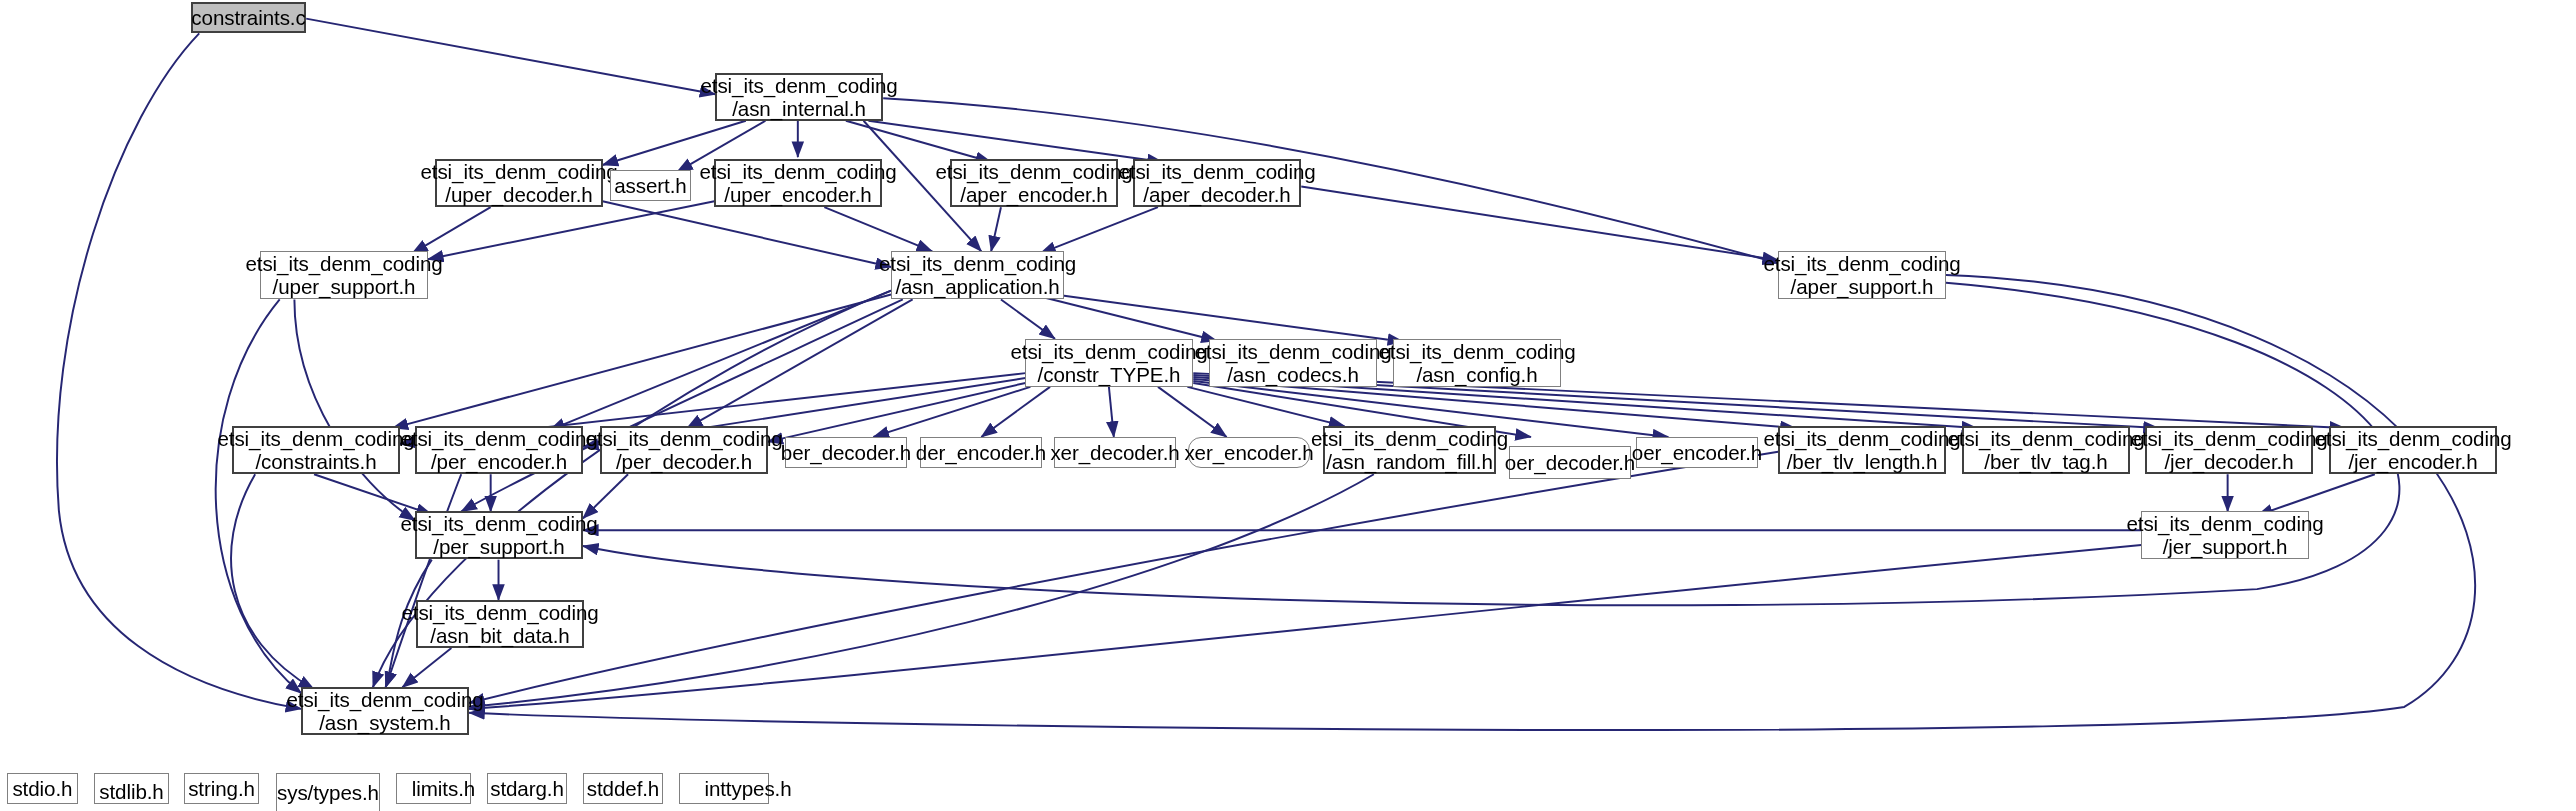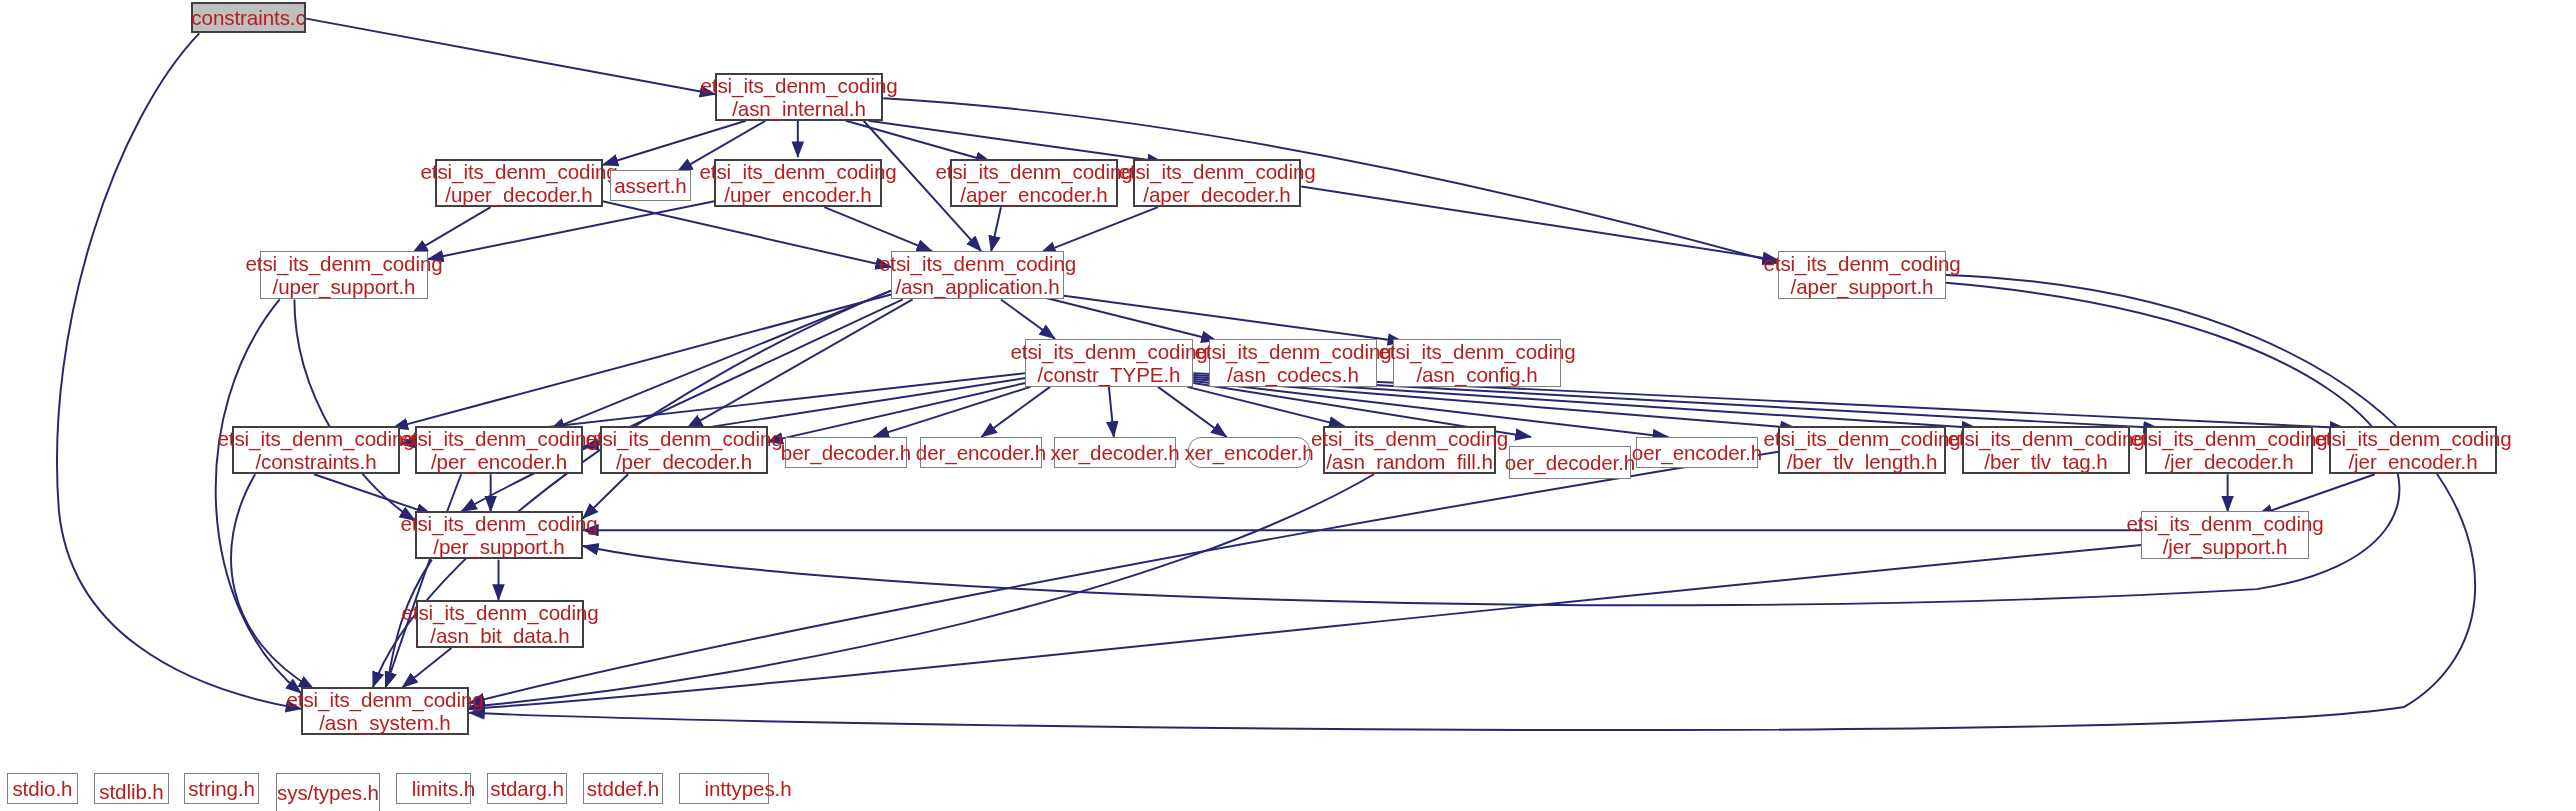--- a/index.html
+++ b/index.html
@@ -24,21 +24,21 @@
   }
   .node {
     position: absolute;
     box-sizing: border-box;
     display: flex;
     flex-direction: column;
     align-items: center;
     justify-content: center;
     text-align: center;
     line-height: 1.12;
-    color: #b91c1c;
+    color: #000000;
     white-space: pre;
     background: #ffffff;
     border: 1px solid #808080;
     font-size: 20.6px;
     letter-spacing: -0.1px;
   }
   .node.strong {
     border: 2px solid #404040;
   }
   .node.root {

